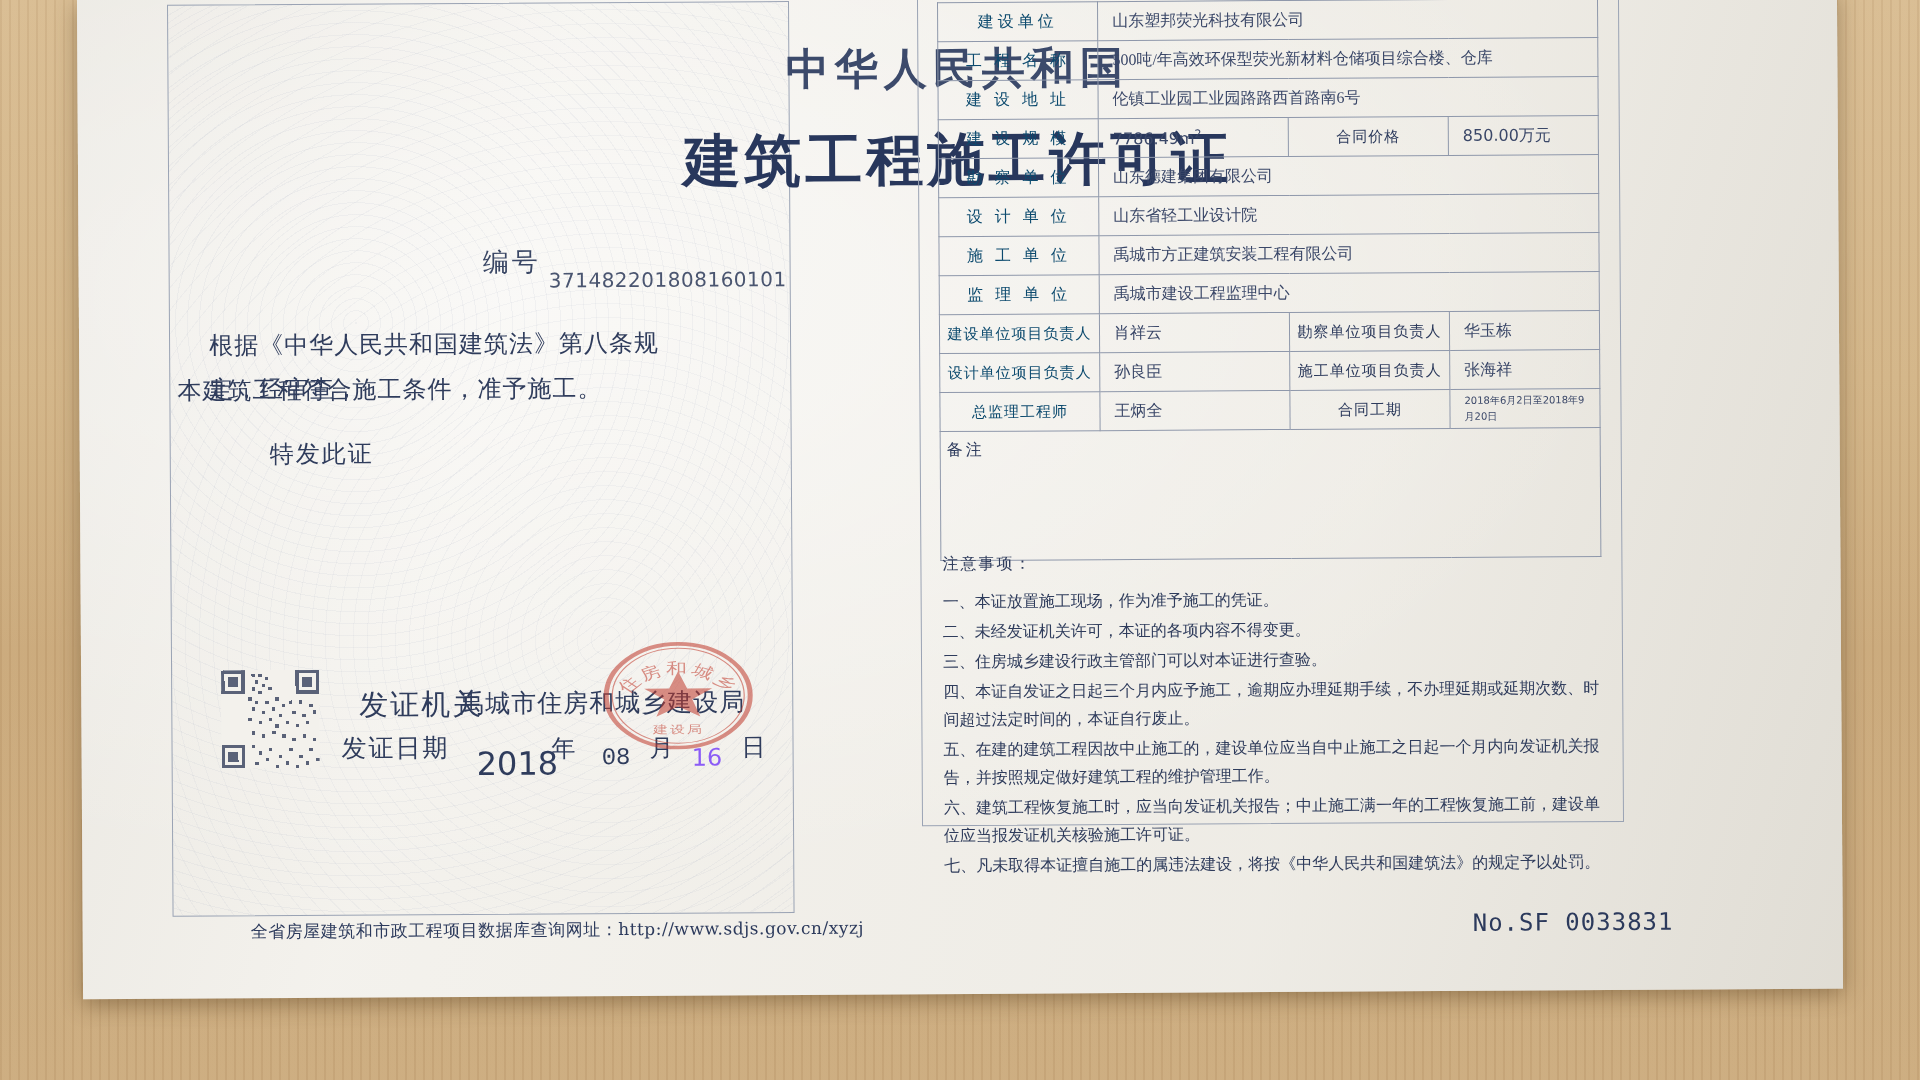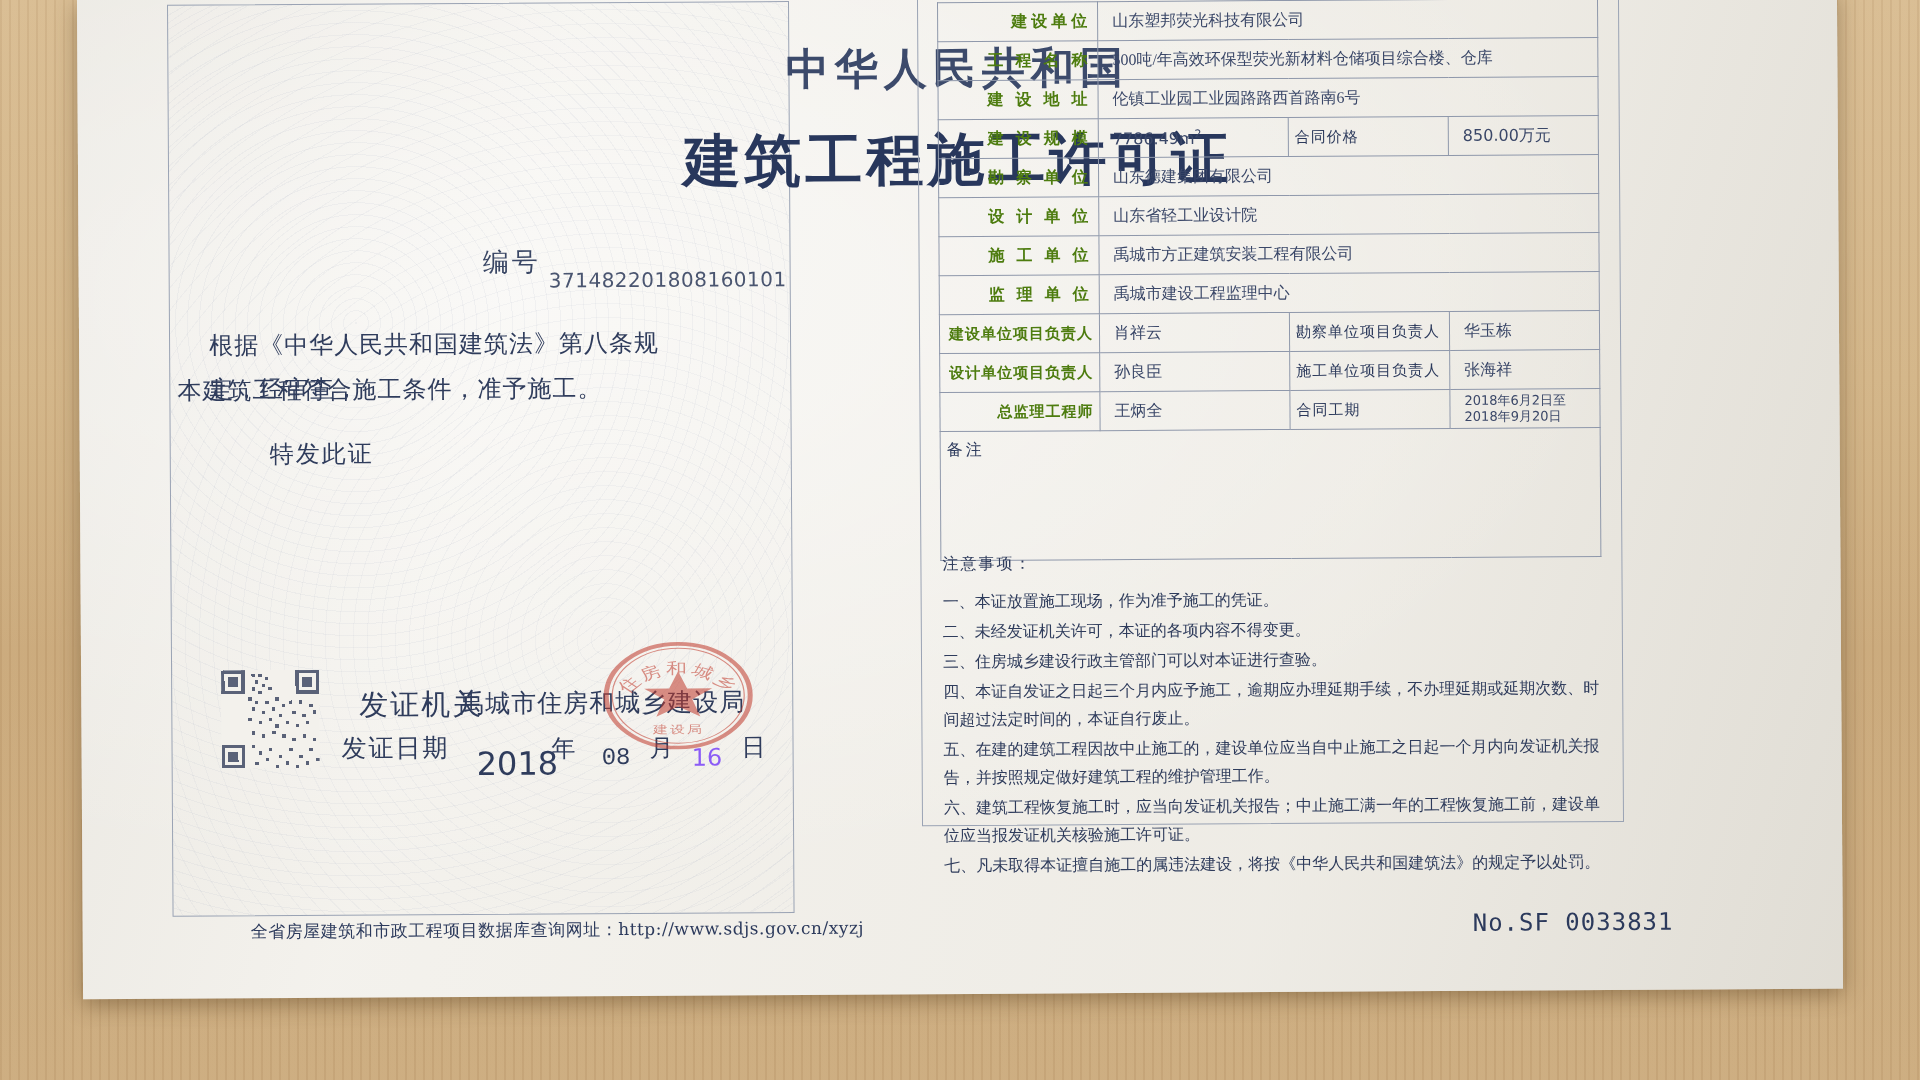--- a/index.html
+++ b/index.html
@@ -115,26 +115,26 @@
     table-layout:fixed;
   }
   .tbl td{
     border:1px solid #8f98ab;
     height:38px;
     font-size:16px;color:#2c3a5c;
     padding:0 6px;
     vertical-align:middle;
   }
   .tbl td.lbl{
-    text-align:right;letter-spacing:4px;width:160px;color:#4d7c0f;font-weight:bold;
+    text-align:center;letter-spacing:4px;width:160px;color:#0c4a6e;
   }
   .tbl td.lbl.tight{letter-spacing:1px;font-size:15px;}
   .tbl td.val{ color:#3a4768;font-size:16px;padding-left:14px;}
   .tbl td.val.hand{font-family:"DejaVu Sans",sans-serif;}
-  .tbl td.mini{text-align:left;letter-spacing:1px;font-size:15px;width:150px;margin-left:32px;}
+  .tbl td.mini{text-align:center;letter-spacing:1px;font-size:15px;width:150px;margin-left:32px;}
   .tbl td.note{height:120px;vertical-align:top;padding-top:8px;letter-spacing:3px;}
   .sup{font-size:11px;vertical-align:super;}
 
   .notice{
     position:absolute;left:862px;top:556px;width:660px;
     font-size:16px;line-height:28px;color:#2f3c5c;
   }
   .notice .ttl{letter-spacing:2px;margin-bottom:10px;display:block;}
   .notice p{margin:0 0 2px 0;text-indent:0;}
 
@@ -326,21 +326,21 @@
       <tr>
         <td class="lbl tight">设计单位项目负责人</td>
         <td class="val hand">孙良臣</td>
         <td class="mini">施工单位项目负责人</td>
         <td class="val hand">张海祥</td>
       </tr>
       <tr>
         <td class="lbl tight">总监理工程师</td>
         <td class="val hand">王炳全</td>
         <td class="mini">合同工期</td>
-        <td class="val hand" style="font-size:13px;letter-spacing:0;line-height:16px;margin-top:8px;">2018年6月2日至2018年9月20日</td>
+        <td class="val hand" style="font-size:10px;letter-spacing:0;line-height:16px;margin-top:8px;">2018年6月2日至2018年9月20日</td>
       </tr>
       <tr>
         <td class="note" colspan="4">备注</td>
       </tr>
     </tbody>
   </table>
 
   <div class="notice">
     <span class="ttl">注意事项：</span>
     <p>一、本证放置施工现场，作为准予施工的凭证。</p>

